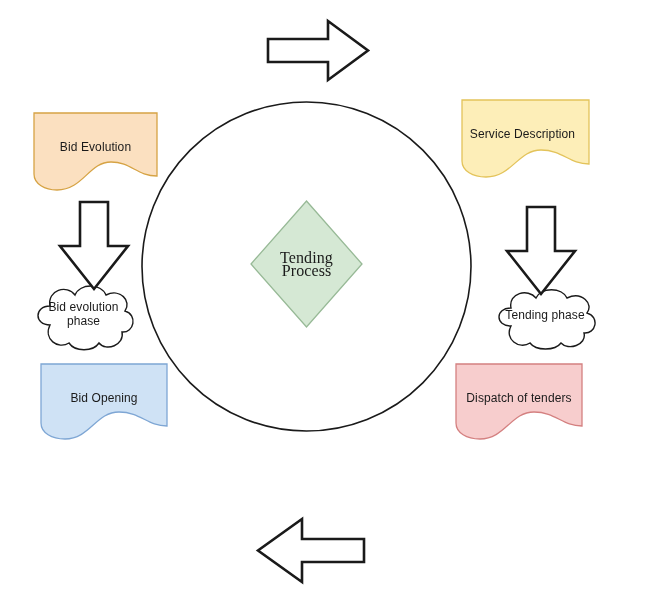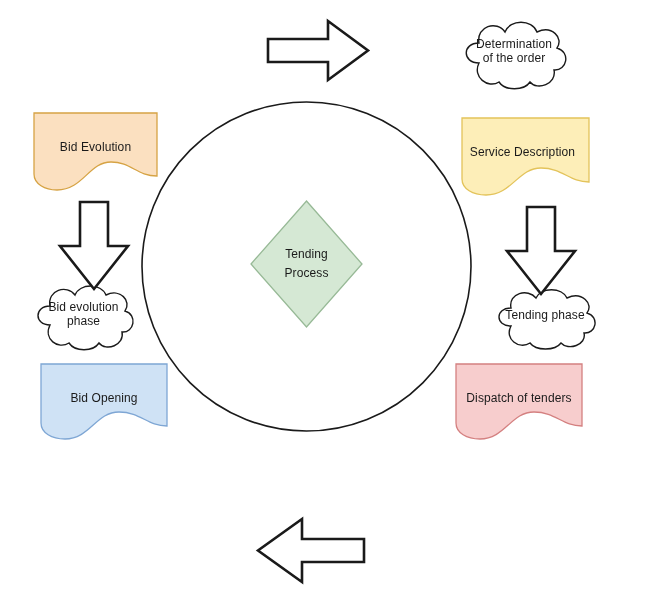--- a/index.html
+++ b/index.html
@@ -45,22 +45,23 @@
   .doc-label {
     align-items: flex-start;
     padding-top: 28px;
     box-sizing: border-box;
   }
   .cloud-label {
     padding-bottom: 6px;
     box-sizing: border-box;
   }
   .diamond-label {
-    font-size: 12px;
-    line-height: 19px;
+    font-size: 16px;
+    line-height: 13px;
+    font-family: Liberation Serif, serif;
   }
 </style>
 </head>
 <body>
 
 <div id="canvas">
 
   <div class="node" style="left:141px; top:101px; width:331px; height:331px;">
     <svg width="331" height="331" viewBox="0 0 331 331">
       <circle cx="165.5" cy="165.5" r="164.5" fill="none" stroke="#1a1a1a" stroke-width="1.6"></circle>
@@ -69,35 +70,20 @@
 
   <div class="node" style="left:250px; top:200px; width:113px; height:128px;">
     <svg width="113" height="128" viewBox="0 0 113 128">
       <polygon points="56.5,1 112,64 56.5,127 1,64" fill="#d5e8d4" stroke="#97b996" stroke-width="1.3"></polygon>
     </svg>
     <div class="node-label diamond-label">Tending
 Process</div>
   </div>
 
 
-  <div class="node" style="left:455px; top:17px; width:118px; height:74px;">
-    <svg width="118" height="74" viewBox="0 0 118 74">
-      <path d="M 24.0 46.0
-               C 7.0 46.0 7.0 26.0 24.0 26.0
-               C 21.0 9.0 42.0 3.0 50.0 15.0
-               C 55.0 2.0 77.0 2.0 82.0 15.0
-               C 97.0 8.0 109.0 21.0 102.0 31.0
-               C 116.0 35.0 112.0 54.0 99.0 53.0
-               C 102.0 67.0 82.0 74.0 75.0 65.0
-               C 69.0 74.0 50.0 74.0 44.0 65.0
-               C 33.0 72.0 17.0 60.0 24.0 46.0 Z" fill="#ffffff" stroke="#1a1a1a" stroke-width="1.4"></path>
-    </svg>
-    <div class="node-label cloud-label">Determination
-of the order</div>
-  </div>
 
   <div class="node" style="left:27px; top:281px; width:113px; height:71px;">
     <svg width="113" height="71" viewBox="0 0 113 71">
       <path d="M 23.0 44.0
                C 7.0 44.0 7.0 25.0 23.0 25.0
                C 20.0 9.0 40.0 3.0 48.0 14.0
                C 53.0 2.0 74.0 2.0 79.0 14.0
                C 93.0 7.0 105.0 20.0 98.0 30.0
                C 111.0 34.0 107.0 52.0 95.0 51.0
                C 98.0 64.0 79.0 71.0 72.0 62.0
@@ -127,21 +113,21 @@
   <div class="node" style="left:33px; top:112px; width:125px; height:80px;">
     <svg width="125" height="80" viewBox="0 0 125 80">
       <path d="M 1 1 L 124 1 L 124 64
                C 104 64 98 50 78 50
                C 56 50 50 78 24 78
                C 12 78 1 72 1 62 Z" fill="#fbe0c0" stroke="#d6a344" stroke-width="1.3"></path>
     </svg>
     <div class="node-label doc-label">Bid Evolution</div>
   </div>
 
-  <div class="node" style="left:461px; top:117px; width:123px; height:80px;">
+  <div class="node" style="left:461px; top:99px; width:123px; height:80px;">
     <svg width="129" height="80" viewBox="0 0 129 80">
       <path d="M 1 1 L 128 1 L 128 65
                C 108 65 102 51 80 51
                C 57 51 51 78 25 78
                C 12 78 1 72 1 62 Z" fill="#fdeeb8" stroke="#e3c35a" stroke-width="1.3"></path>
     </svg>
     <div class="node-label doc-label">Service Description</div>
   </div>
 
   <div class="node" style="left:40px; top:363px; width:128px; height:78px;">

